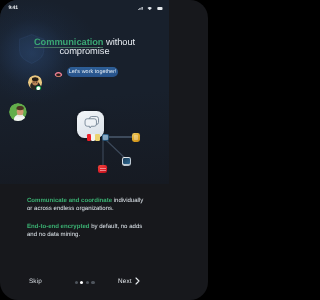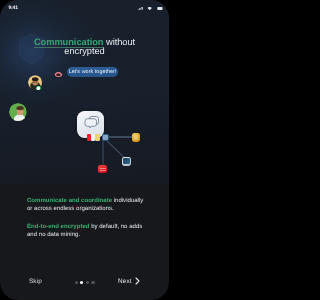--- a/index.html
+++ b/index.html
@@ -1,17 +1,17 @@
 <!DOCTYPE html>
 <html><head>
 <meta charset="utf-8">
 <style>
   html,body{margin:0;padding:0;width:169px;height:300px;overflow:hidden;background:#000;}
   body{font-family:"Liberation Sans",sans-serif;-webkit-font-smoothing:antialiased;text-rendering:geometricPrecision;}
-  .phone{position:absolute;left:0;top:0;width:169px;height:300px;border-radius:18px;overflow:hidden;background:#17181c;}
+  .phone{position:absolute;left:0;top:0;width:169px;height:300px;border-radius:18px;overflow:hidden;background:#17181c;padding-left:39px;}
 
   
   .hero{position:absolute;left:0;top:0;width:169px;height:184px;overflow:hidden;
         background:
           radial-gradient(ellipse 50% 36% at 19% 28%, rgba(40,72,116,0.30) 0%, rgba(32,55,88,0.14) 50%, rgba(24,34,48,0) 80%),
           linear-gradient(176deg, #18202c 0%, #18202c 52%, #171d27 76%, #161a22 100%);}
   .shield{position:absolute;left:18.6px;top:34px;width:25.4px;height:30px;overflow:visible;}
   .shieldglow{position:absolute;left:-14px;top:6px;width:92px;height:96px;border-radius:50%;
           background:radial-gradient(closest-side at 50% 50%, rgba(44,72,114,0.40) 0%, rgba(38,60,94,0.26) 45%, rgba(30,44,66,0.11) 72%, rgba(24,34,48,0) 100%);}
 
@@ -85,21 +85,21 @@
         <path d="M12 15.6 L1.2 5.2 A15.4 15.4 0 0 1 22.8 5.2 Z" fill="#e9eef4" fill-opacity="0.95"></path>
       </svg>
       <svg width="5.8" height="3.0" viewBox="0 0 28 16">
         <rect x="0" y="0" width="28" height="16" rx="5" fill="#eef2f6" fill-opacity="0.95"></rect>
       </svg>
     </span>
   </div>
 
   <div class="title">
     <span class="accent">Communication</span><span> without</span><br>
-    <span>encrypted</span>
+    <span>compromise</span>
   </div>
 
   <div class="av av1">
     <svg viewBox="0 0 40 40" width="14.4" height="14.8">
       <circle cx="20" cy="20" r="20" fill="#e8c680"></circle>
       <ellipse cx="20" cy="30" rx="14" ry="13" fill="#2a2723"></ellipse>
       <ellipse cx="20" cy="19" rx="8.5" ry="9.5" fill="#b98457"></ellipse>
       <path d="M11 17 a9 9.5 0 0 1 18 0 l0 -4 a9 6 0 0 0 -18 0 z" fill="#241c14"></path>
       <ellipse cx="20" cy="11.5" rx="9" ry="5.5" fill="#241c14"></ellipse>
       <ellipse cx="16.6" cy="19" rx="1.5" ry="1.7" fill="#241c14"></ellipse>

